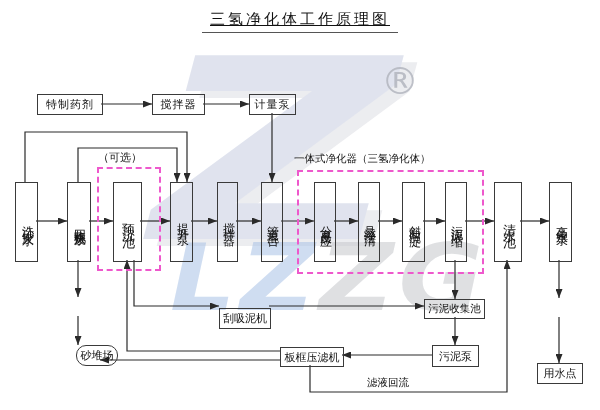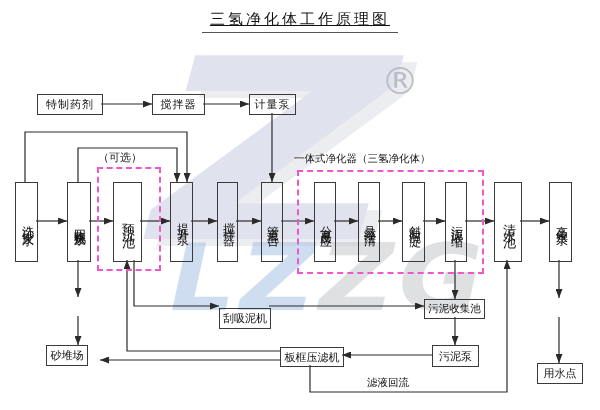--- a/index.html
+++ b/index.html
@@ -95,21 +95,21 @@
   <div class="vbox" style="left:170px;top:182px;width:21px;height:78px;line-height:19px;letter-spacing:6px;">提升泵</div>
   <div class="vbox" style="left:217px;top:182px;width:19px;height:78px;line-height:17px;letter-spacing:6px;">搅拌器</div>
   <div class="vbox" style="left:261px;top:182px;width:20px;height:78px;line-height:18px;">管道混合</div>
   <div class="vbox" style="left:314px;top:182px;width:20px;height:78px;line-height:18px;">分离反应</div>
   <div class="vbox" style="left:358px;top:182px;width:20px;height:78px;line-height:18px;">悬浮澄清</div>
   <div class="vbox" style="left:402px;top:182px;width:21px;height:78px;line-height:19px;">斜面沉淀</div>
   <div class="vbox" style="left:445px;top:182px;width:20px;height:78px;line-height:18px;">污泥浓缩</div>
   <div class="vbox" style="left:494px;top:182px;width:26px;height:78px;line-height:24px;font-size:13px;letter-spacing:6px;">清水池</div>
   <div class="vbox" style="left:549px;top:182px;width:21px;height:78px;line-height:19px;">高位水泵</div>
 
-  <div class="hbox" style="left:46px;top:345px;width:40px;height:19px;letter-spacing:0;">砂堆场</div>
+  <div class="hbox" style="left:76px;top:345px;width:40px;height:19px;letter-spacing:0;border-radius:10px;">砂堆场</div>
   <div class="hbox" style="left:219px;top:308px;width:50px;height:19px;letter-spacing:0;">刮吸泥机</div>
   <div class="hbox" style="left:280px;top:347px;width:62px;height:18px;letter-spacing:0;">板框压滤机</div>
   <div class="hbox" style="left:424px;top:299px;width:59px;height:18px;font-size:10.5px;letter-spacing:0;">污泥收集池</div>
   <div class="hbox" style="left:432px;top:345px;width:45px;height:20px;letter-spacing:0;">污泥泵</div>
   <div class="hbox" style="left:537px;top:363px;width:44px;height:19px;letter-spacing:0;">用水点</div>
 
   <div class="anno" style="left:367px;top:376px;">滤液回流</div>
 
 </div>
 

